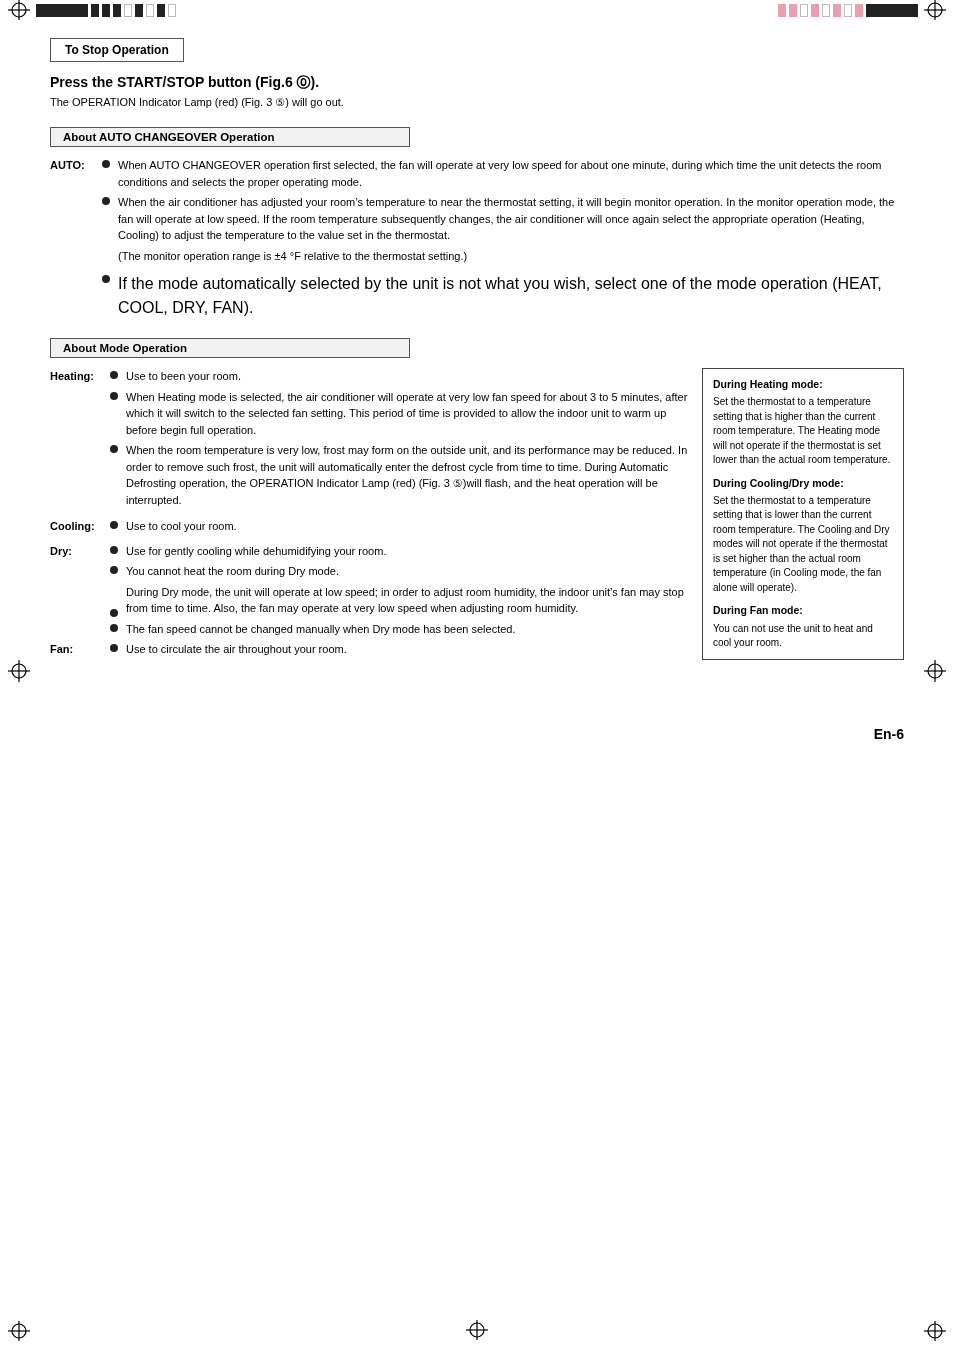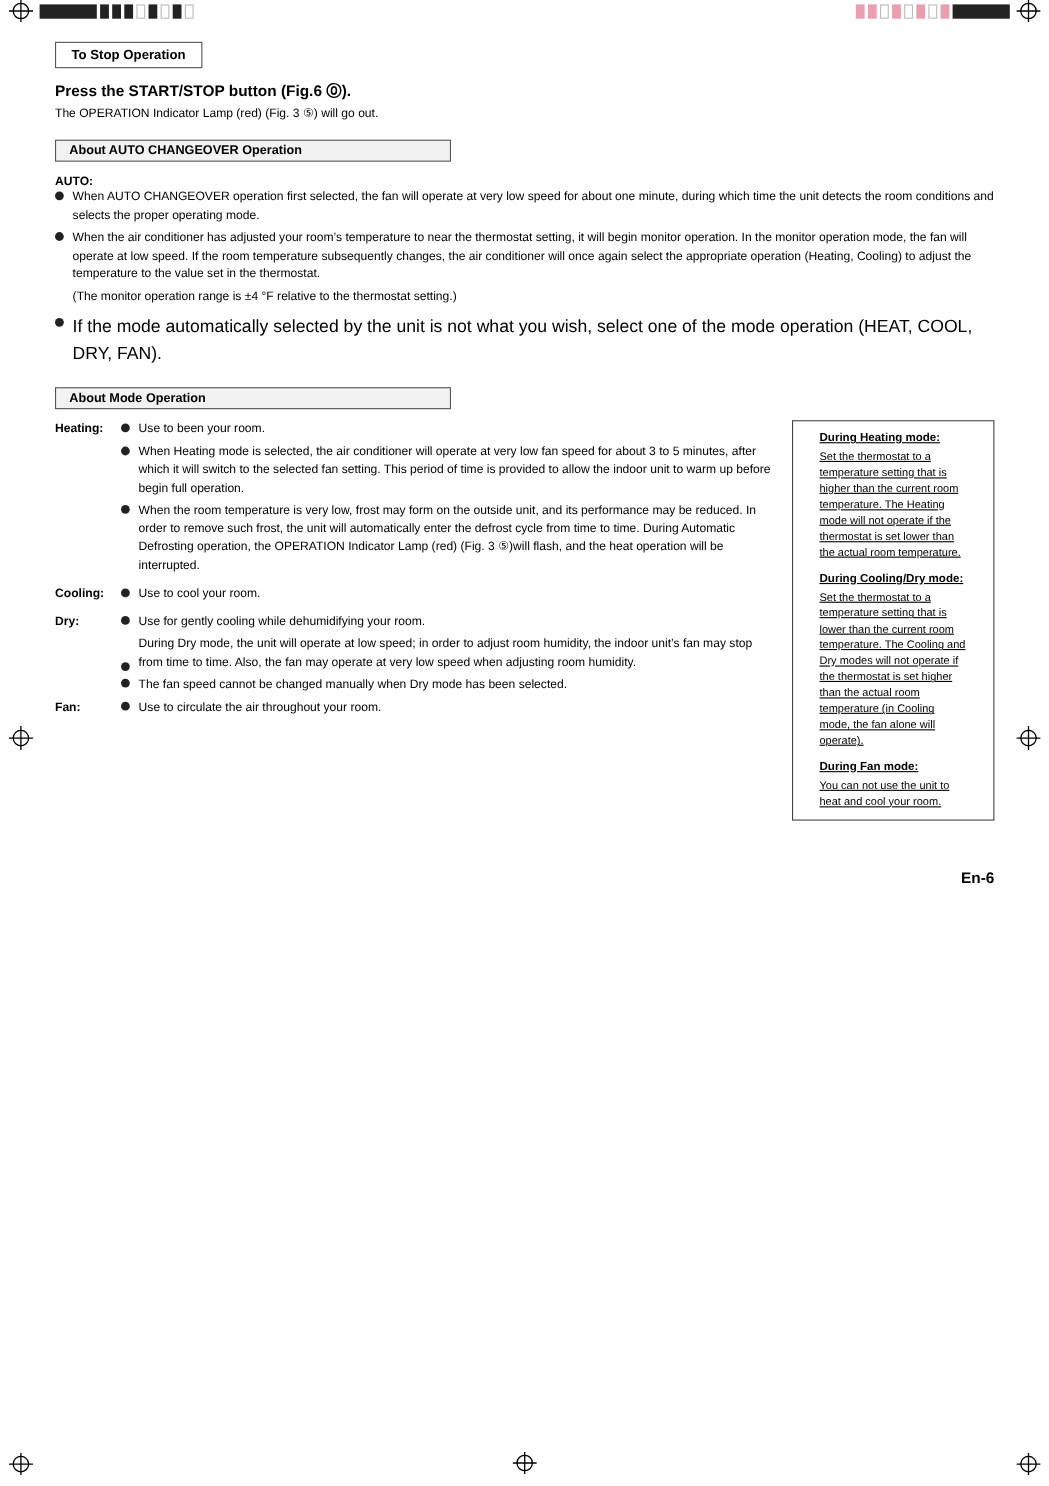--- a/index.html
+++ b/index.html
@@ -86,21 +86,21 @@
   
   <div style="font-size:14px; font-weight:bold; margin-bottom:4px;">Press the START/STOP button (Fig.6 ⓪).</div>
   <div style="font-size:11px; margin-bottom:18px;">The OPERATION Indicator Lamp (red) (Fig. 3 ⑤) will go out.</div>
 
   
   <div style="border:1.5px solid #555; display:inline-block; padding:3px 12px; margin-bottom:10px; background:#f2f2f2; min-width:360px;">
     <span style="font-weight:bold; font-size:11.5px;">About AUTO CHANGEOVER Operation</span>
   </div>
 
   
-  <div style="display:flex; align-items:flex-start; margin-bottom:4px;flex-direction:column;">
+  <div style="display:flex; align-items:flex-start; margin-bottom:4px;">
     <span style="font-weight:bold; font-size:11px; min-width:52px; margin-top:2px;">AUTO:</span>
     <div style="flex:1;">
 
       <div style="display:flex; align-items:flex-start; margin-bottom:4px;">
         <div style="width:8px;height:8px;border-radius:50%;background:#222;margin-top:3px;margin-right:8px;flex-shrink:0;"></div>
         <span style="font-size:11px; line-height:1.5;">When AUTO CHANGEOVER operation first selected, the fan will operate at very low speed for about one minute, during which time the unit detects the room conditions and selects the proper operating mode.</span>
       </div>
 
 
 
@@ -156,20 +156,24 @@
         </div>
       </div>
 
       <div style="display:flex; align-items:flex-start; margin-bottom:4px;">
         <span style="font-weight:bold; font-size:11px; min-width:60px; margin-top:2px;">Dry:</span>
         <div style="flex:1;">
           <div style="display:flex; align-items:flex-start; margin-bottom:4px;">
             <div style="width:8px;height:8px;border-radius:50%;background:#222;margin-top:3px;margin-right:8px;flex-shrink:0;"></div>
             <span style="font-size:11px; line-height:1.5;">Use for gently cooling while dehumidifying your room.</span>
           </div>
+          <div style="display:flex; align-items:flex-start; margin-bottom:4px;">
+            <div style="width:8px;height:8px;border-radius:50%;background:#222;margin-top:3px;margin-right:8px;flex-shrink:0;"></div>
+            <span style="font-size:11px; line-height:1.5;">You cannot heat the room during Dry mode.</span>
+          </div>
           <div style="display:flex; align-items:flex-end; margin-bottom:4px;">
             <div style="width:8px;height:8px;border-radius:50%;background:#222;margin-top:3px;margin-right:8px;flex-shrink:0;"></div>
             <span style="font-size:11px; line-height:1.5;">During Dry mode, the unit will operate at low speed; in order to adjust room humidity, the indoor unit’s fan may stop from time to time. Also, the fan may operate at very low speed when adjusting room humidity.</span>
           </div>
           <div style="display:flex; align-items:flex-start; margin-bottom:0;">
             <div style="width:8px;height:8px;border-radius:50%;background:#222;margin-top:3px;margin-right:8px;flex-shrink:0;"></div>
             <span style="font-size:11px; line-height:1.5;">The fan speed cannot be changed manually when Dry mode has been selected.</span>
           </div>
         </div>
       </div>
@@ -179,21 +183,21 @@
         <div style="flex:1;">
           <div style="display:flex; align-items:flex-start; margin-bottom:20px;">
             <div style="width:8px;height:8px;border-radius:50%;background:#222;margin-top:3px;margin-right:8px;flex-shrink:0;"></div>
             <span style="font-size:11px; line-height:1.5;">Use to circulate the air throughout your room.</span>
           </div>
         </div>
       </div>
 
     </div>
 
-    <div style="width:184px; border:1.5px solid #444; padding:8px 24px; font-size:10px; line-height:1.45;text-decoration:underline;">
+    <div style="width:202px; border:1.5px solid #444; padding:8px 10px; font-size:10px; line-height:1.45;">
       <div style="font-weight:bold; font-size:10.5px; margin-bottom:3px;">During Heating mode:</div>
       <div style="font-size:10px; line-height:1.45; margin-bottom:8px;">Set the thermostat to a temperature setting that is higher than the current room temperature. The Heating mode will not operate if the thermostat is set lower than the actual room temperature.</div>
 
       <div style="font-weight:bold; font-size:10.5px; margin-bottom:3px;">During Cooling/Dry mode:</div>
       <div style="font-size:10px; line-height:1.45; margin-bottom:8px;">Set the thermostat to a temperature setting that is lower than the current room temperature. The Cooling and Dry modes will not operate if the thermostat is set higher than the actual room temperature (in Cooling mode, the fan alone will operate).</div>
 
       <div style="font-weight:bold; font-size:10.5px; margin-bottom:3px;">During Fan mode:</div>
       <div style="font-size:10px; line-height:1.45;">You can not use the unit to heat and cool your room.</div>
     </div>
   </div>

